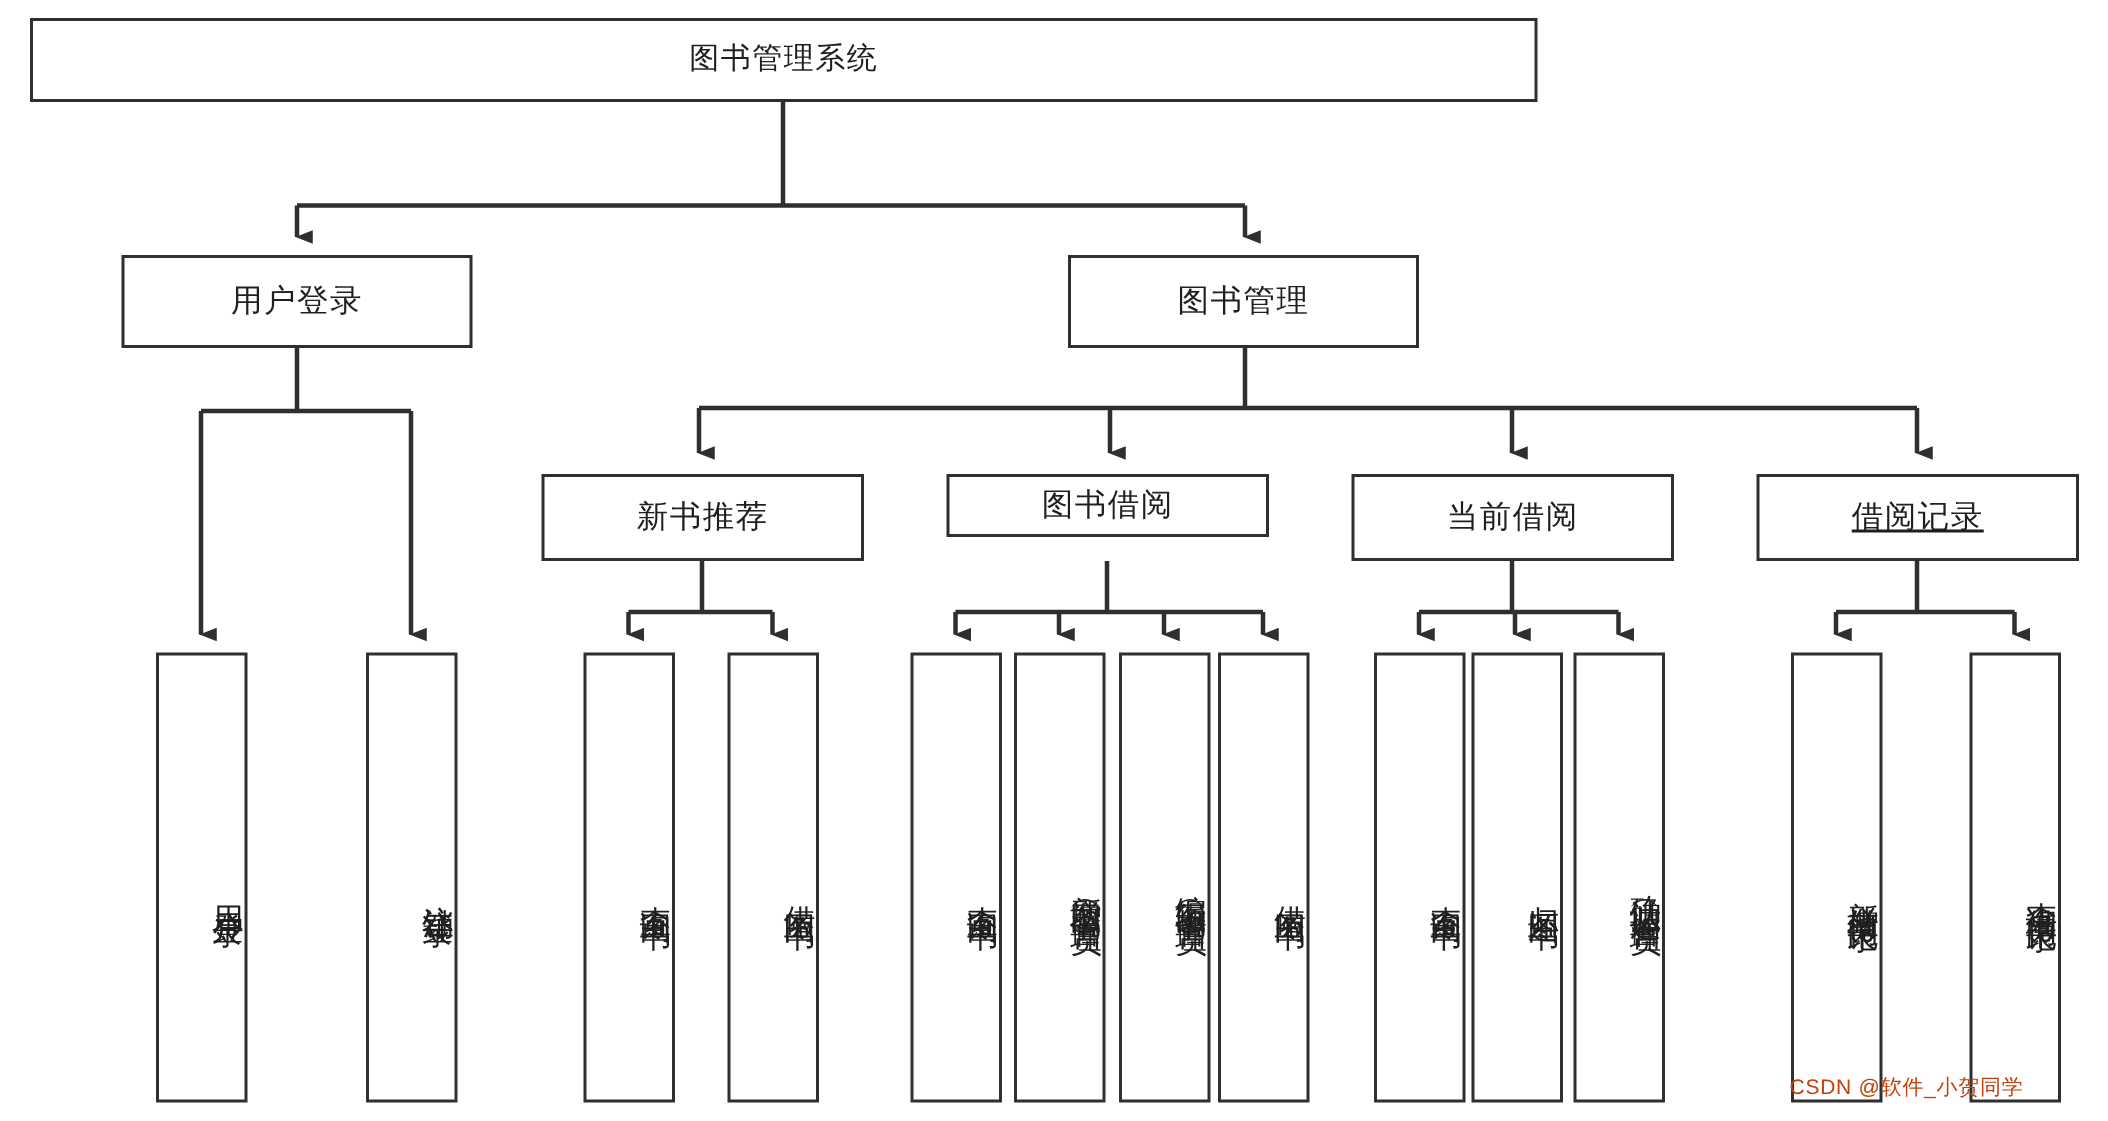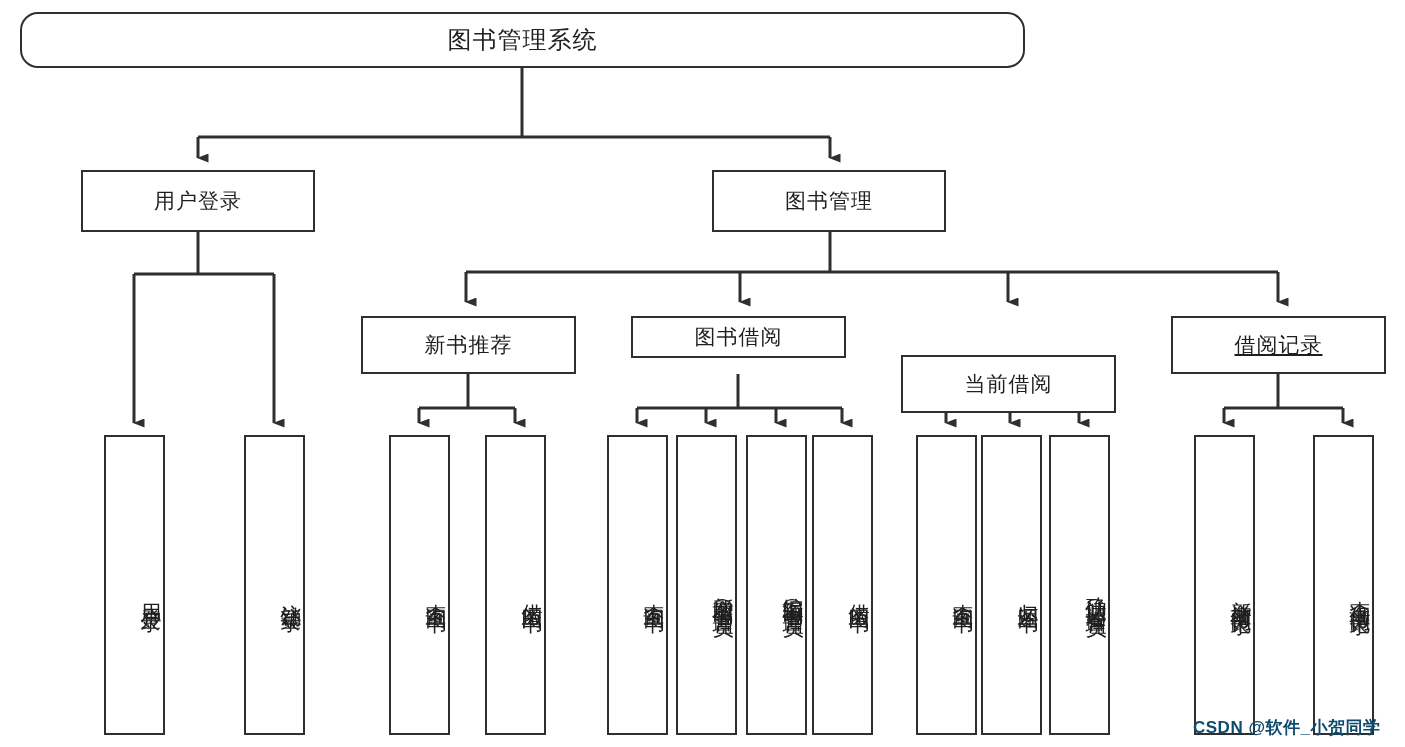--- a/index.html
+++ b/index.html
@@ -26,48 +26,46 @@
     border:2.5px solid #2f2f2f;
     background:#ffffff;
     display:flex;
     align-items:center;
     justify-content:center;
     text-align:center;
     color:#1f1f1f;
     line-height:1.18;
   }
   .node.root{
-    font-size:24px;
+    font-size:20px;
     letter-spacing:1px;
-    border-radius:18px;
   }
   .node.level2{
     font-size:21px;
     letter-spacing:1px;
   }
   .node.level3{
     font-size:21px;
     letter-spacing:1px;
   }
   .node.leaf{
     font-size:21px;
     writing-mode:vertical-rl;
     text-orientation:upright;
     letter-spacing:3px;
     padding-top:16px;
     align-items:flex-start;
     justify-content:center;
   }
   .watermark{
     position:absolute;
-    font-size:17px;
-    color:#0c4a6e;
+    font-size:14px;
+    color:#c2410c;
     white-space:nowrap;
     letter-spacing:0.5px;
-    font-weight:bold;
   }
 </style>
 </head>
 <body>
 
 <div id="canvas">
 
   <svg id="edges" viewBox="0 0 1405 747">
     <defs>
       <marker id="arrow" markerWidth="10" markerHeight="12" refX="4.5" refY="10.5" orient="auto" markerUnits="userSpaceOnUse">
@@ -118,21 +116,21 @@
     </g>
   </svg>
 
   <div class="node root" style="left:20px;top:12px;width:1005px;height:56px;">图书管理系统</div>
 
   <div class="node level2" style="left:81px;top:170px;width:234px;height:62px;">用户登录</div>
   <div class="node level3" style="left:361px;top:316px;width:215px;height:58px;">新书推荐</div>
 
   <div class="node level2" style="left:712px;top:170px;width:234px;height:62px;">图书管理</div>
   <div class="node level3" style="left:631px;top:316px;width:215px;height:42px;">图书借阅</div>
-  <div class="node level3" style="left:901px;top:316px;width:215px;height:58px;margin-top:39px;">当前借阅</div>
+  <div class="node level3" style="left:901px;top:316px;width:215px;height:58px;">当前借阅</div>
   <div class="node level3" style="left:1171px;top:316px;width:215px;height:58px;text-decoration:underline;">借阅记录</div>
 
   <div class="node leaf" style="left:104px;top:435px;width:61px;height:300px;">用户登录</div>
   <div class="node leaf" style="left:244px;top:435px;width:61px;height:300px;">注销登录</div>
 
   <div class="node leaf" style="left:389px;top:435px;width:61px;height:300px;">查询图书</div>
   <div class="node leaf" style="left:485px;top:435px;width:61px;height:300px;">借阅图书</div>
 
   <div class="node leaf" style="left:607px;top:435px;width:61px;height:300px;">查询图书</div>
   <div class="node leaf" style="left:676px;top:435px;width:61px;height:300px;">新增图书（管理员）</div>

